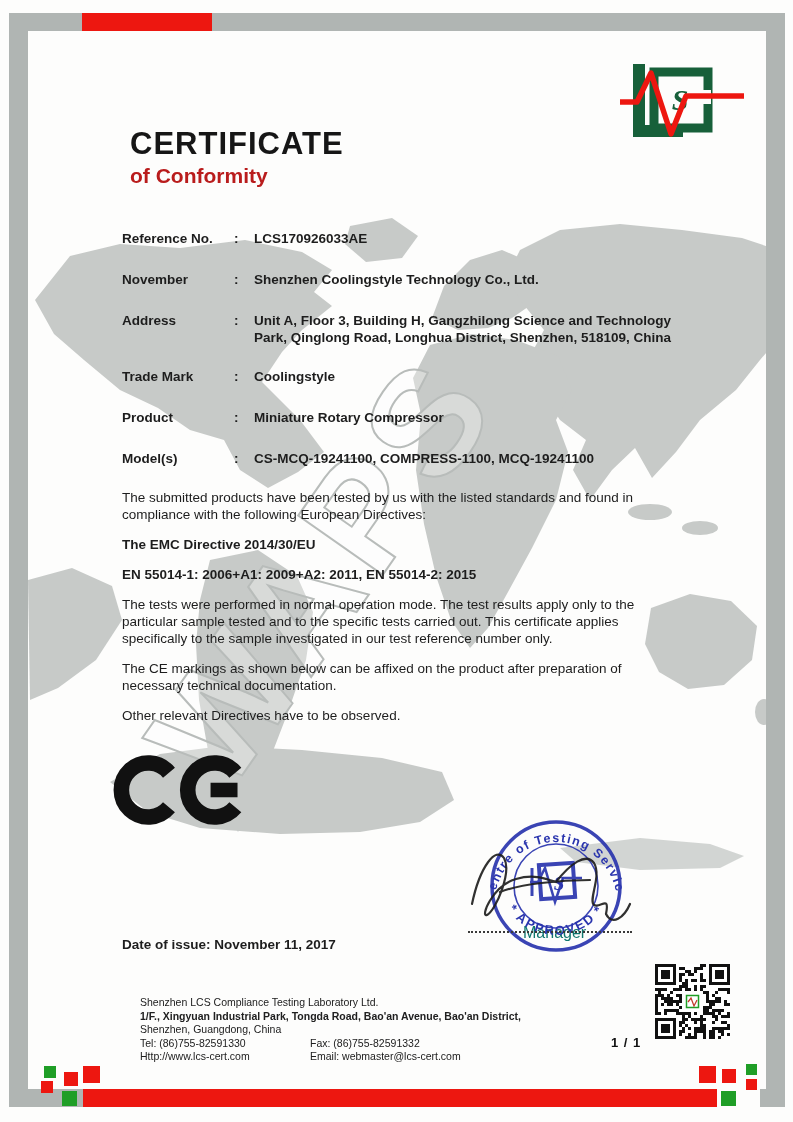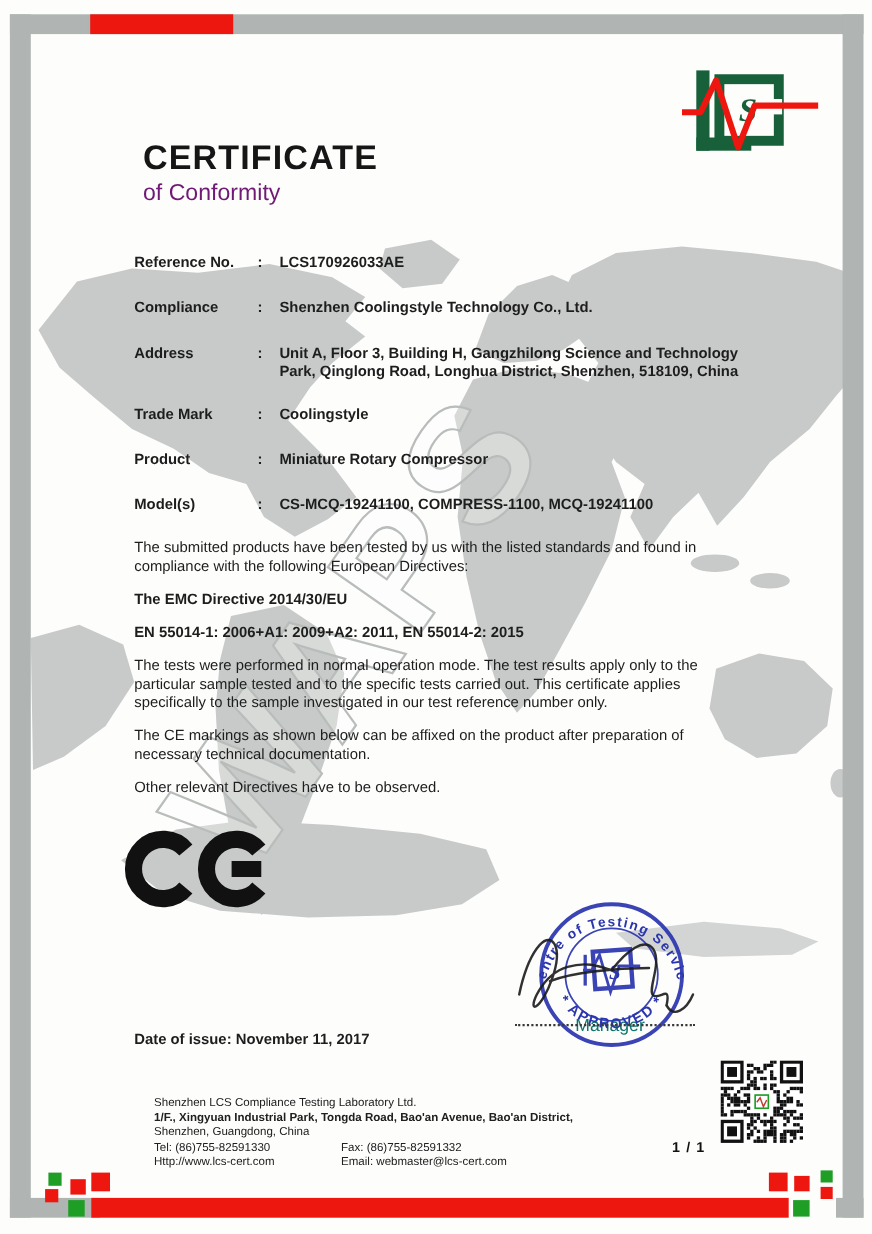--- a/index.html
+++ b/index.html
@@ -13,21 +13,21 @@
   .frame-bar{position:absolute;background:#b0b5b3;z-index:6;}
   .accent{position:absolute;z-index:7;}
   .sq{position:absolute;z-index:8;}
   
   .map-layer{position:absolute;left:0;top:0;z-index:1;pointer-events:none;}
   .wm-layer{position:absolute;left:0;top:0;z-index:2;pointer-events:none;}
   
   .content{position:absolute;inset:0;z-index:4;}
   .title-block{position:absolute;left:130px;top:128px;}
   .title-main{font-size:31px;font-weight:700;letter-spacing:1px;color:#161616;line-height:1;}
-  .title-sub{font-size:21px;font-weight:400;color:#701a75;margin-top:5px;}
+  .title-sub{font-size:21px;font-weight:700;color:#b91c1c;margin-top:5px;}
   .fields{position:absolute;left:122px;top:230px;width:552px;}
   .frow{display:flex;margin-bottom:24px;font-size:13.5px;font-weight:700;line-height:17px;}
   .frow .lbl{width:112px;flex:none;}
   .frow .col{width:20px;flex:none;text-align:left;}
   .frow .val{flex:1;}
   .frow.tall{margin-bottom:22px;}
   .paras{position:absolute;left:122px;top:477px;width:548px;font-size:13.5px;line-height:17px;}
   .paras p{margin:12px 0 13px 0;}
   .paras p.b{font-weight:700;}
   .ce-wrap{position:absolute;left:111px;top:748px;}
@@ -105,21 +105,21 @@
       <div class="title-sub">of Conformity</div>
     </div>
 
     <div class="fields">
       <div class="frow">
         <span class="lbl">Reference No.</span>
         <span class="col">:</span>
         <span class="val">LCS170926033AE</span>
       </div>
       <div class="frow">
-        <span class="lbl">Compliance</span>
+        <span class="lbl">November</span>
         <span class="col">:</span>
         <span class="val">Shenzhen Coolingstyle Technology Co., Ltd.</span>
       </div>
       <div class="frow tall">
         <span class="lbl">Address</span>
         <span class="col">:</span>
         <span class="val">Unit A, Floor 3, Building H, Gangzhilong Science and Technology Park, Qinglong Road, Longhua District, Shenzhen, 518109, China</span>
       </div>
       <div class="frow">
         <span class="lbl">Trade Mark</span>

